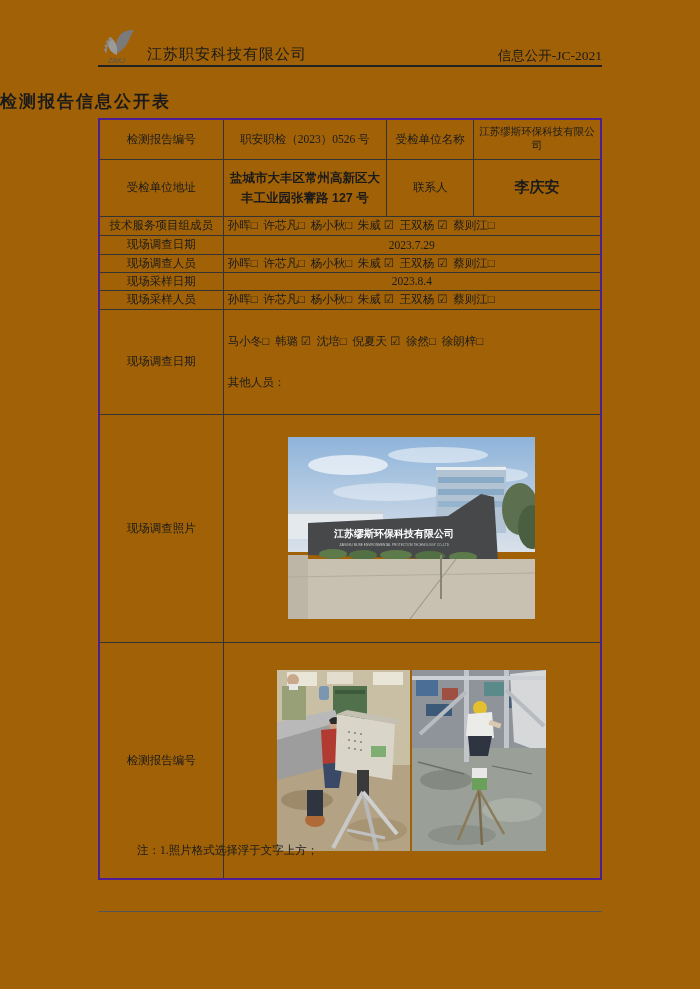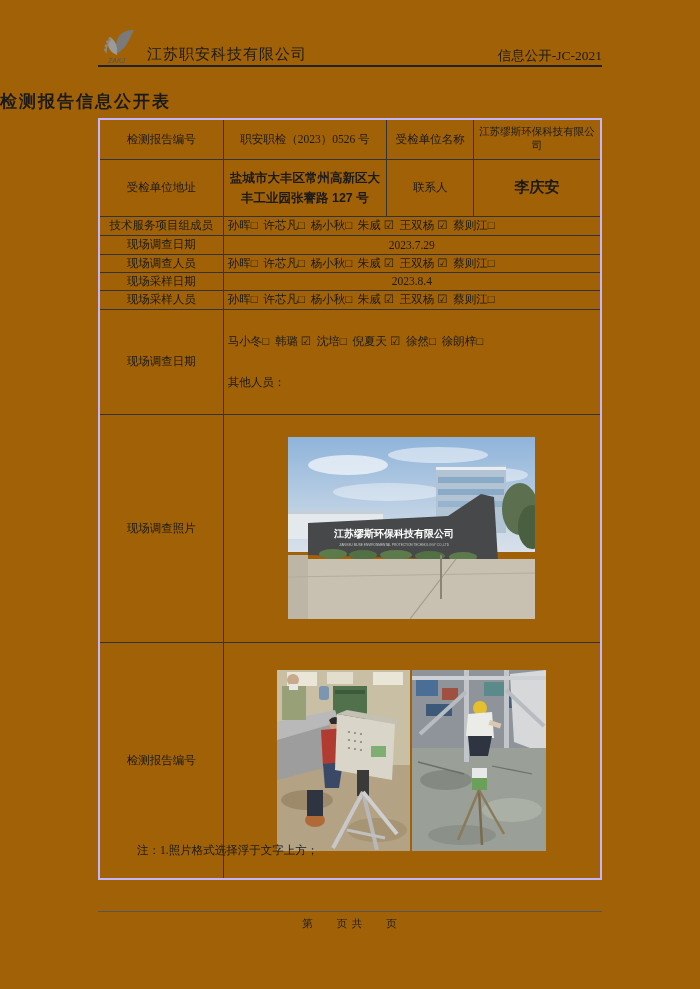--- a/index.html
+++ b/index.html
@@ -14,21 +14,21 @@
   .hdr-code{position:absolute;right:98px;top:47px;font-size:13.5px;}
   .hdr-rule{position:absolute;left:98px;top:65px;width:504px;height:2px;background:#222;}
   
   .doc-title{position:absolute;left:0;top:90px;width:700px;
     font-size:17px;font-weight:bold;letter-spacing:2px;}
   
   table.main{position:absolute;left:98px;top:118px;border-collapse:collapse;
     table-layout:fixed;width:504px;}
   table.main td{border:1px solid #333;padding:0 4px;font-size:11.5px;
     vertical-align:middle;overflow:hidden;}
-  table.main{border:2px solid #c4b5fd;}
+  table.main{border:2px solid #4c1d95;}
   td.lbl{text-align:center;}
   td.ctr{text-align:center;}
   td.chk{padding-left:9px;white-space:pre;font-size:11.5px;}
   .val-sm{font-size:10.5px;line-height:1.35;text-align:center;}
   .addr{font-family:"Liberation Sans","DejaVu Sans",sans-serif;font-weight:bold;
     font-size:12.5px;line-height:1.6;text-align:center;}
   .contact-name{font-size:15px;font-weight:bold;text-align:center;}
   .escort-name{font-size:12.5px;font-weight:bold;text-align:center;}
   .lab-line1{white-space:pre;}
   .lab-line2{margin-top:2px;}
@@ -261,15 +261,14 @@
             <line x1="67" y1="120" x2="92" y2="164" stroke="#8a7a5a" stroke-width="2.5"></line>
           </svg>
         </div>
       </td>
     </tr>
   </tbody>
     </table>
 
   <div class="note">注：1.照片格式选择浮于文字上方；</div>
   <div class="ftr-rule"></div>
-  <div class="ftr-text">第　　页 共　　页</div>
 
 </div>
 
 </body></html>

